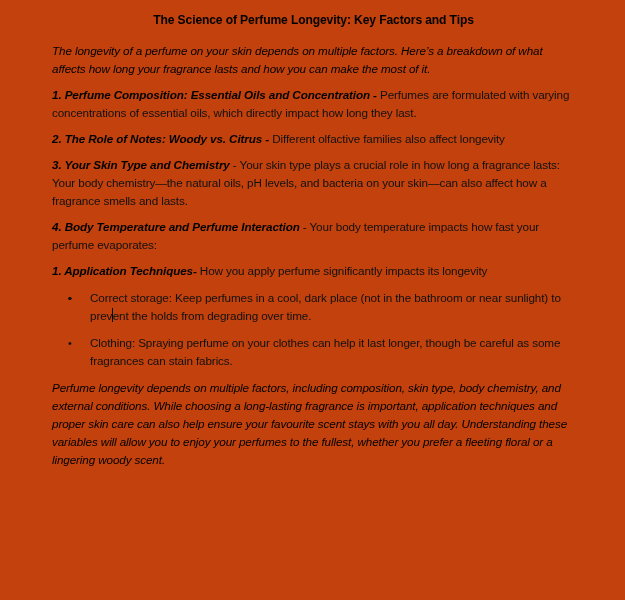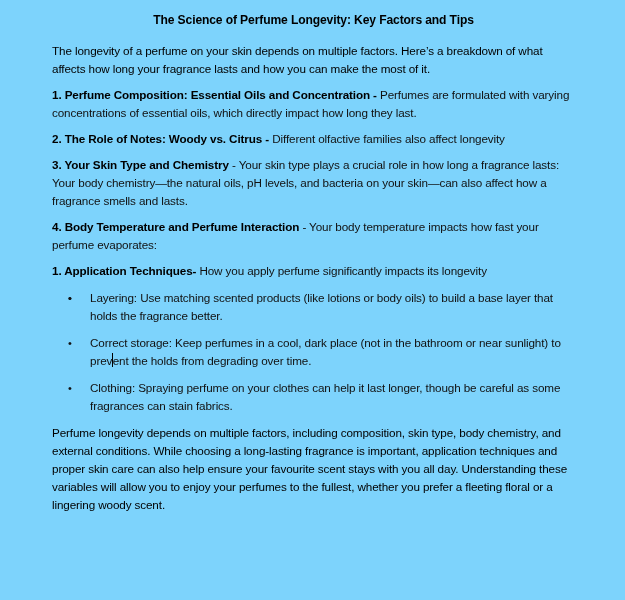--- a/index.html
+++ b/index.html
@@ -12,39 +12,40 @@
     height: 600px;
     overflow: hidden;
     font-family: "Liberation Sans", "DejaVu Sans", sans-serif;
     color: #111111;
   }
   .doc {
     box-sizing: border-box;
     width: 625px;
     height: 600px;
     padding: 11px 50px 10px 52px;
-    background: #7dd3fc;
+    background: #c2410c;
   }
   .doc p, .doc h1 {
     font-size: 11.7px;
     letter-spacing: -0.12px;
     line-height: 18px;
     margin: 0 0 8px 0;
     font-weight: 400;
   }
   h1.title {
     text-align: center;
     font-weight: 700;
     color: #000000;
     font-size: 12.1px;
     margin-bottom: 13px;
   }
   .bold, strong {
     font-weight: 700;
     color: #000000;
+    font-style: italic;
   }
   ul.tips {
     list-style: none;
     margin: 0;
     padding: 0;
   }
   ul.tips li {
     position: relative;
     padding-left: 38px;
     font-size: 11.7px;
@@ -86,20 +87,20 @@
   <p><strong>3. Your Skin Type and Chemistry</strong><span> - Your skin type plays a crucial role in how long a fragrance lasts: Your body chemistry—the natural oils, pH levels, and bacteria on your skin—can also affect how a fragrance smells and lasts.</span></p>
 
   <p><strong>4. Body Temperature and Perfume Interaction</strong><span> - Your body temperature impacts how fast your perfume evaporates:</span></p>
 
   <p><strong>1. Application Techniques-</strong><span> How you apply perfume significantly impacts its longevity</span></p>
 
 
 
   <ul class="tips">
     <li><span class="bullet">•</span></li>
-    <li><span class="bullet">•</span><span>Layering: Use matching scented products (like lotions or body oils) to build a base layer that holds the fragrance better.</span></li>
+    <li><span class="bullet">•</span></li>
     <li><span class="bullet">•</span><span>Correct storage: Keep perfumes in a cool, dark place (not in the bathroom or near sunlight) to prev</span><span class="caret"></span><span>ent the holds from degrading over time.</span></li>
     <li><span class="bullet">•</span><span>Clothing: Spraying perfume on your clothes can help it last longer, though be careful as some fragrances can stain fabrics.</span></li>
   </ul>
 
   <p class="bold conclusion">Perfume longevity depends on multiple factors, including composition, skin type, body chemistry, and external conditions. While choosing a long-lasting fragrance is important, application techniques and proper skin care can also help ensure your favourite scent stays with you all day. Understanding these variables will allow you to enjoy your perfumes to the fullest, whether you prefer a fleeting floral or a lingering woody scent.</p>
 
 </div>
 
 </body></html>

